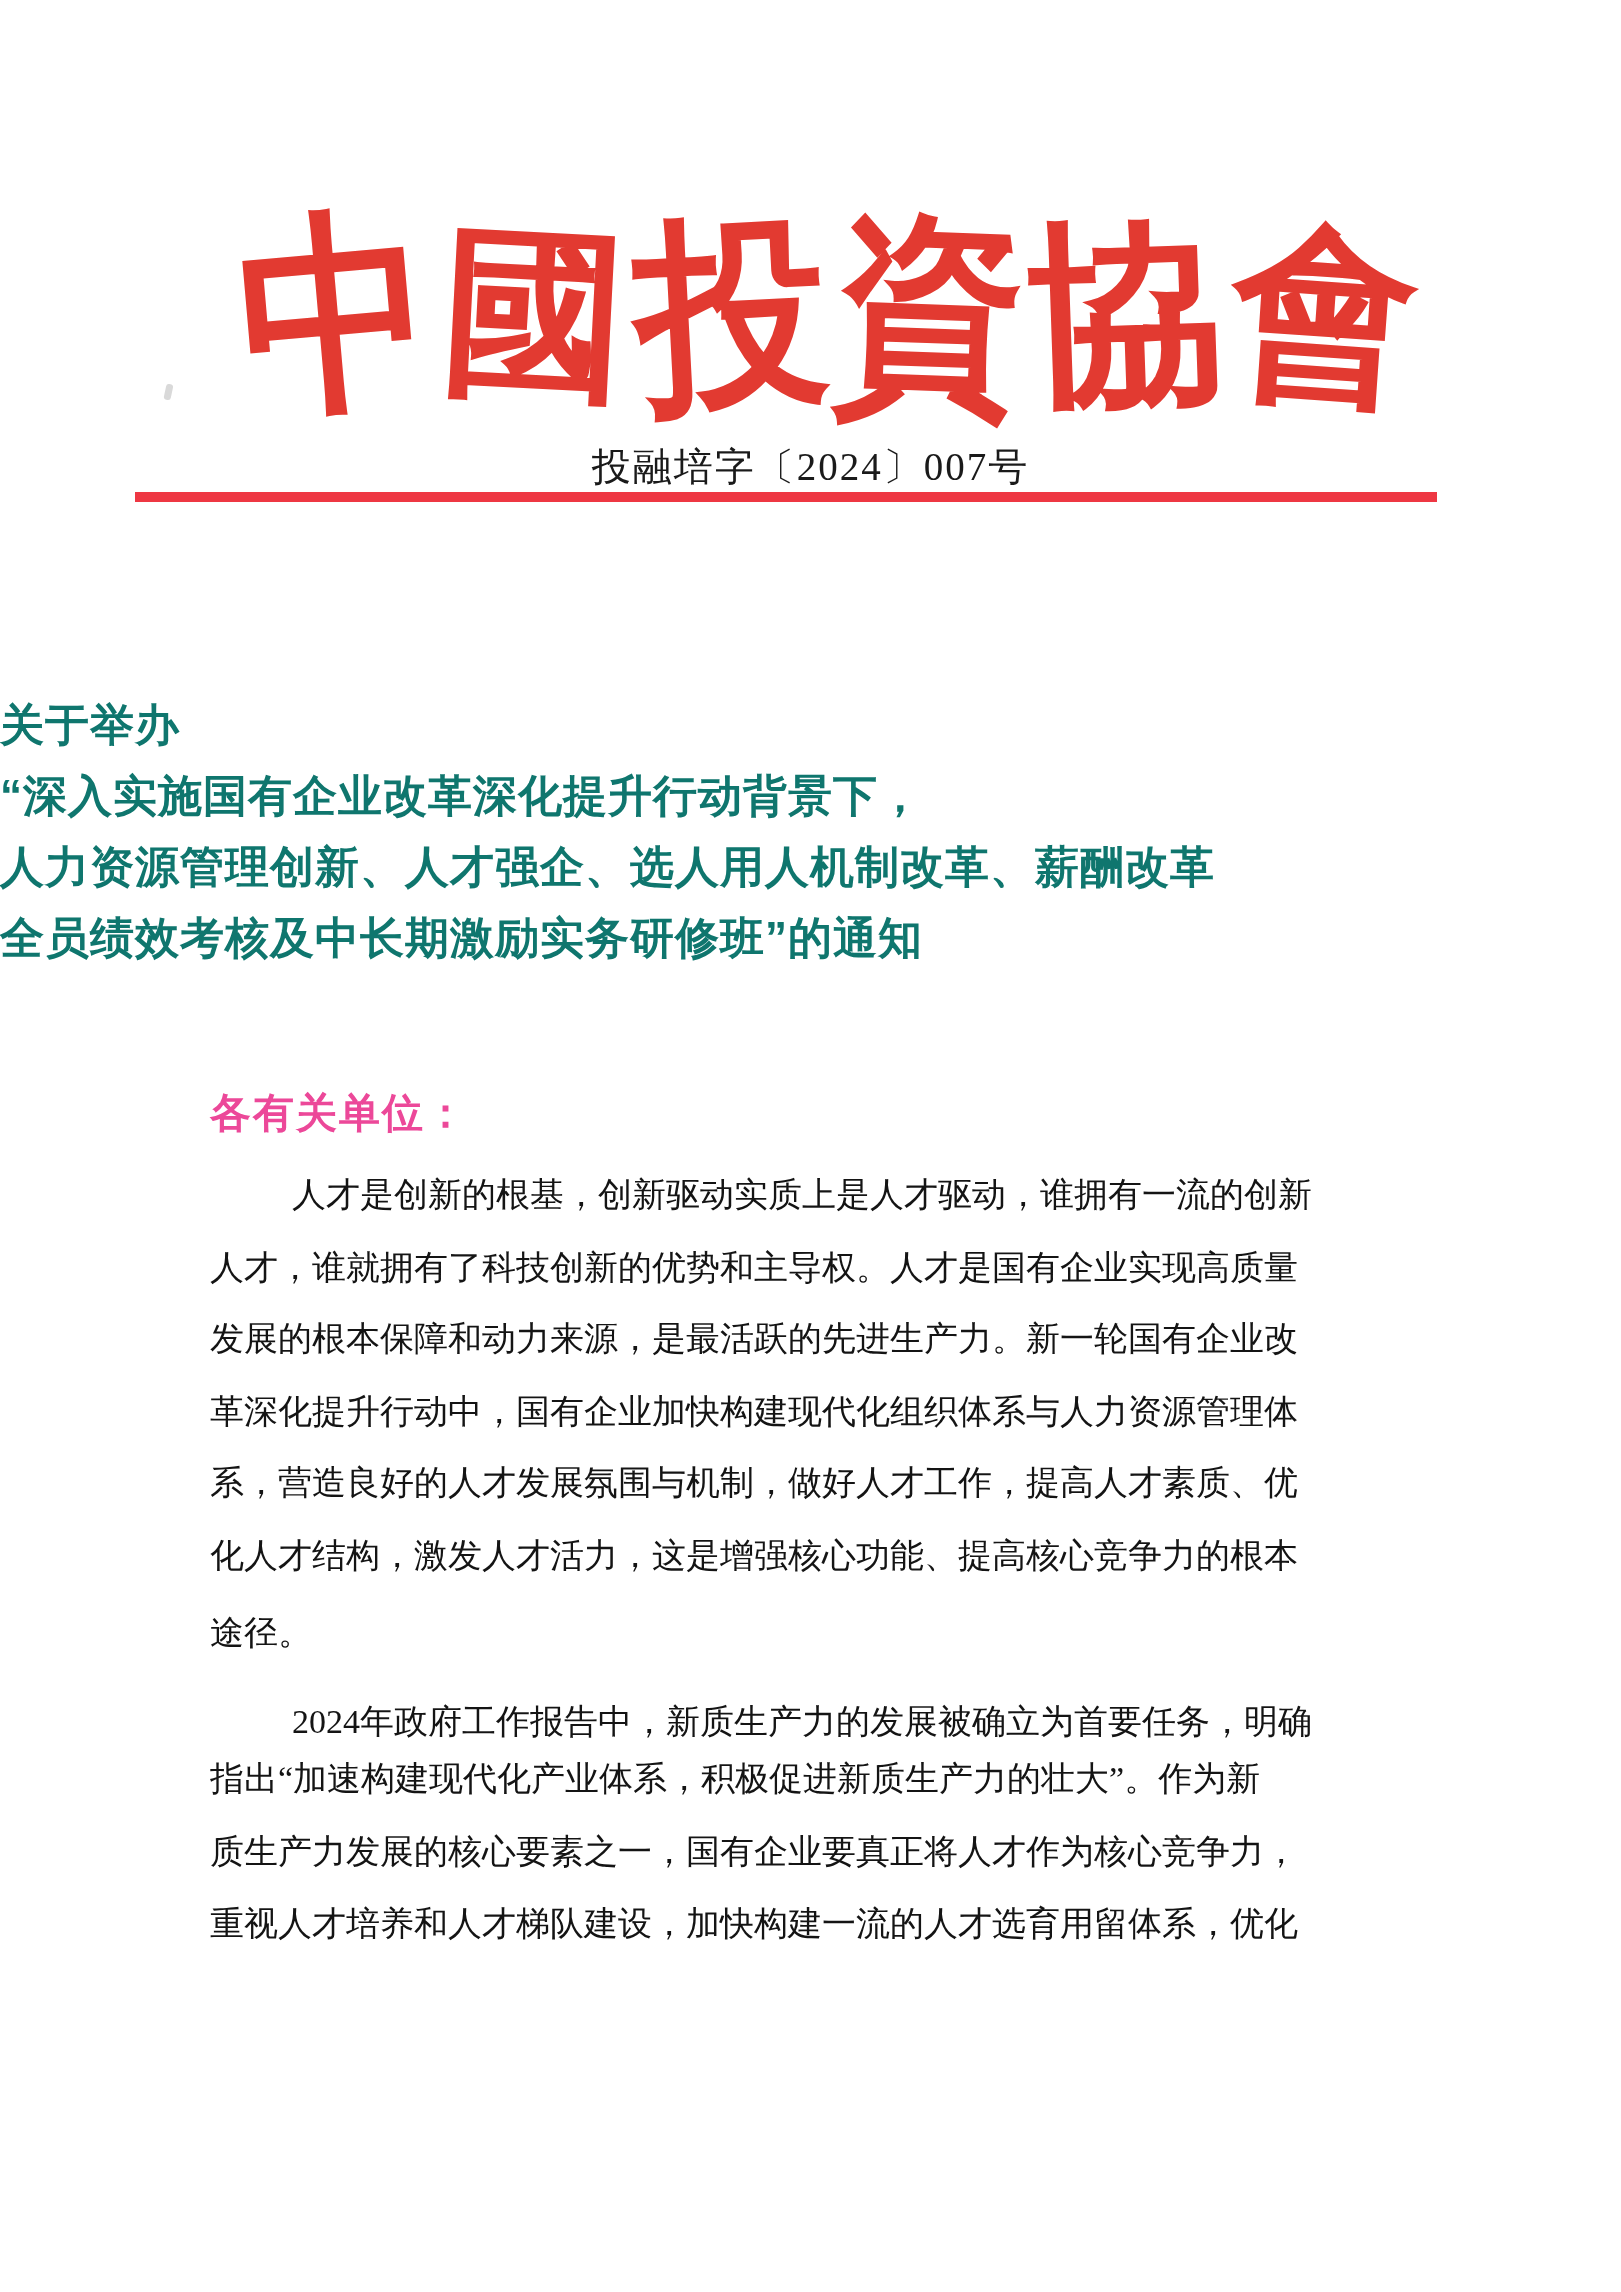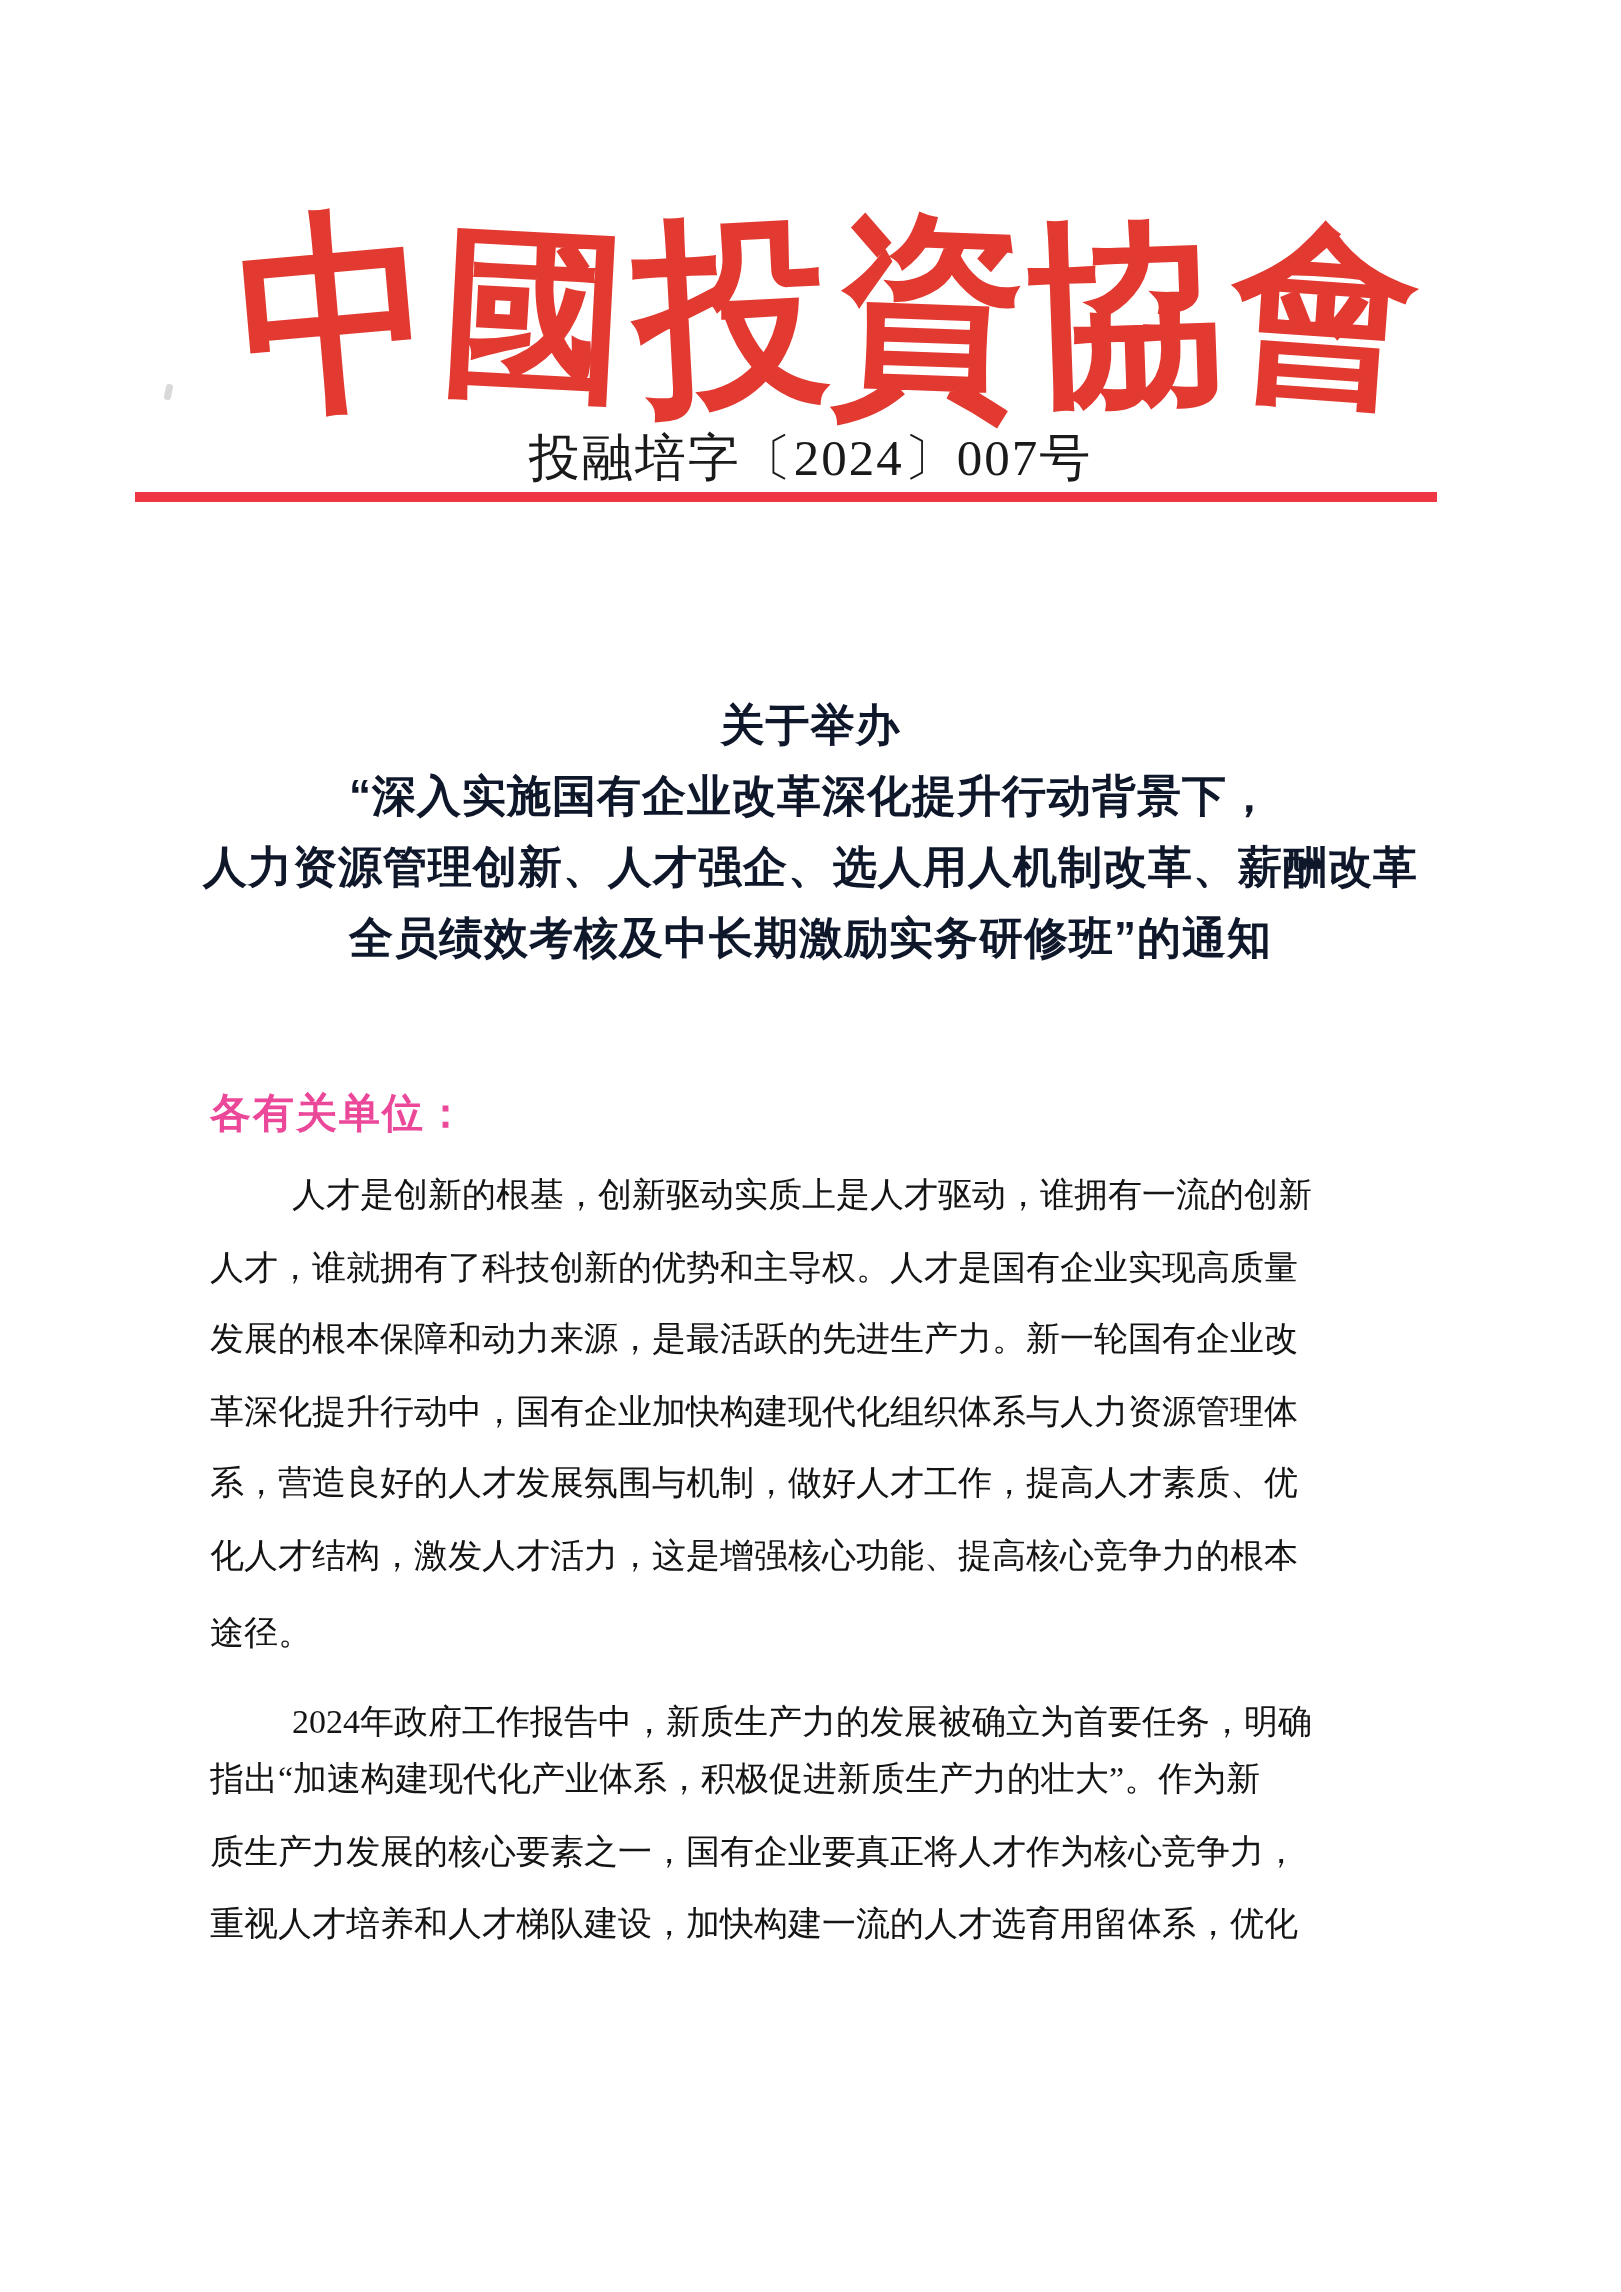--- a/index.html
+++ b/index.html
@@ -37,24 +37,24 @@
   .logo span:nth-child(1) { transform: rotate(-5deg) scaleY(1.12); }
   .logo span:nth-child(2) { transform: rotate(3deg)  scale(0.96); }
   .logo span:nth-child(3) { transform: rotate(-3deg) scaleY(1.08); }
   .logo span:nth-child(4) { transform: rotate(2deg)  scaleY(1.1); }
   .logo span:nth-child(5) { transform: rotate(-2deg) scale(1.02); }
   .logo span:nth-child(6) { transform: rotate(4deg)  scale(0.98); }
 
   .doc-number {
     position: absolute;
     left: 0;
-    top: 424px;
+    top: 440px;
     width: 100%;
     text-align: center;
-    font-size: 51px;
+    font-size: 39px;
     letter-spacing: 2px;
     font-family: "Liberation Serif", serif;
     color: #1a1a1a;
     white-space: nowrap;
   }
 
   .red-rule {
     position: absolute;
     left: 135px;
     top: 492px;
@@ -62,26 +62,25 @@
     height: 9.8px;
     background: #ee3743;
   }
 
   
   .title-block {
     position: absolute;
     left: 0;
     top: 689px;
     width: 100%;
-    text-align: center;
     font-family: "Liberation Sans", sans-serif;
     font-weight: bold;
     font-size: 44px;
     line-height: 71px;
-    color: #0f172a;
+    color: #0f766e;
     letter-spacing: 1px;
   }
   .title-block div { white-space: nowrap; }
 
   
   .salutation {
     position: absolute;
     left: 210px;
     top: 1086px;
     font-size: 41px;

